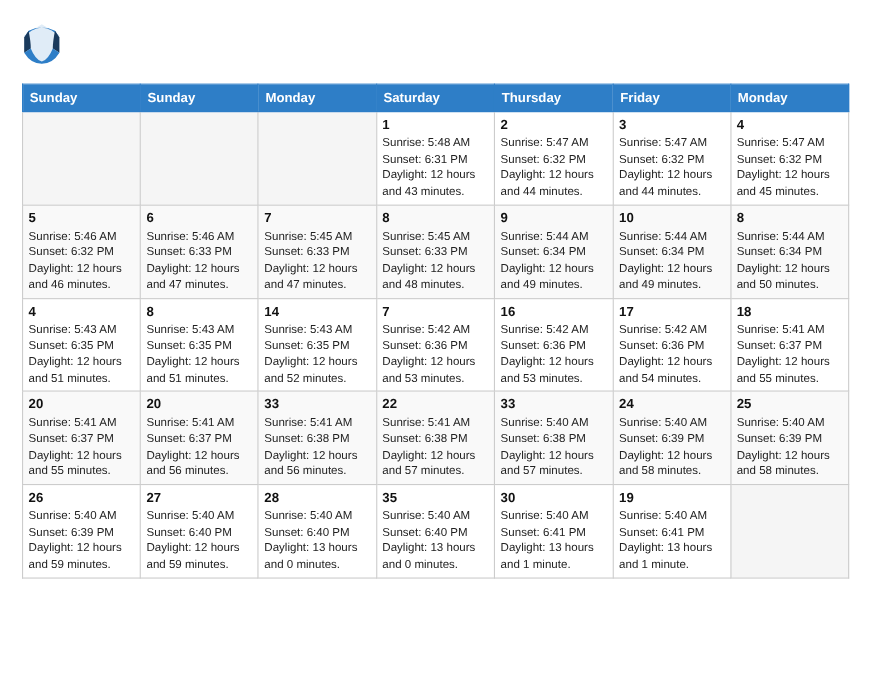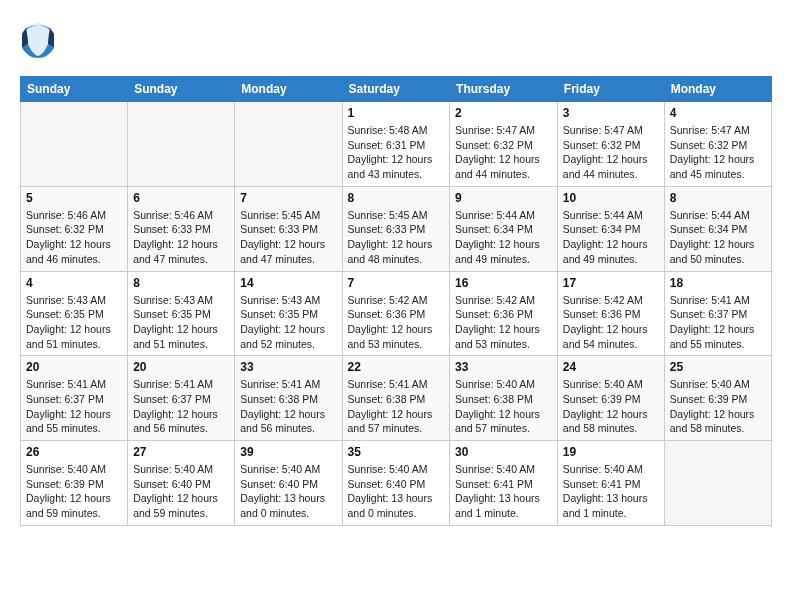--- a/index.html
+++ b/index.html
@@ -298,21 +298,21 @@
 Sunset: 6:39 PM
 Daylight: 12 hours and 59 minutes.</div>
         </td>
         <td>
           <div class="day-number">27</div>
           <div class="day-info" style="white-space: pre-line;">Sunrise: 5:40 AM
 Sunset: 6:40 PM
 Daylight: 12 hours and 59 minutes.</div>
         </td>
         <td>
-          <div class="day-number">39</div>
+          <div class="day-number">28</div>
           <div class="day-info" style="white-space: pre-line;">Sunrise: 5:40 AM
 Sunset: 6:40 PM
 Daylight: 13 hours and 0 minutes.</div>
         </td>
         <td>
           <div class="day-number">35</div>
           <div class="day-info" style="white-space: pre-line;">Sunrise: 5:40 AM
 Sunset: 6:40 PM
 Daylight: 13 hours and 0 minutes.</div>
         </td>

